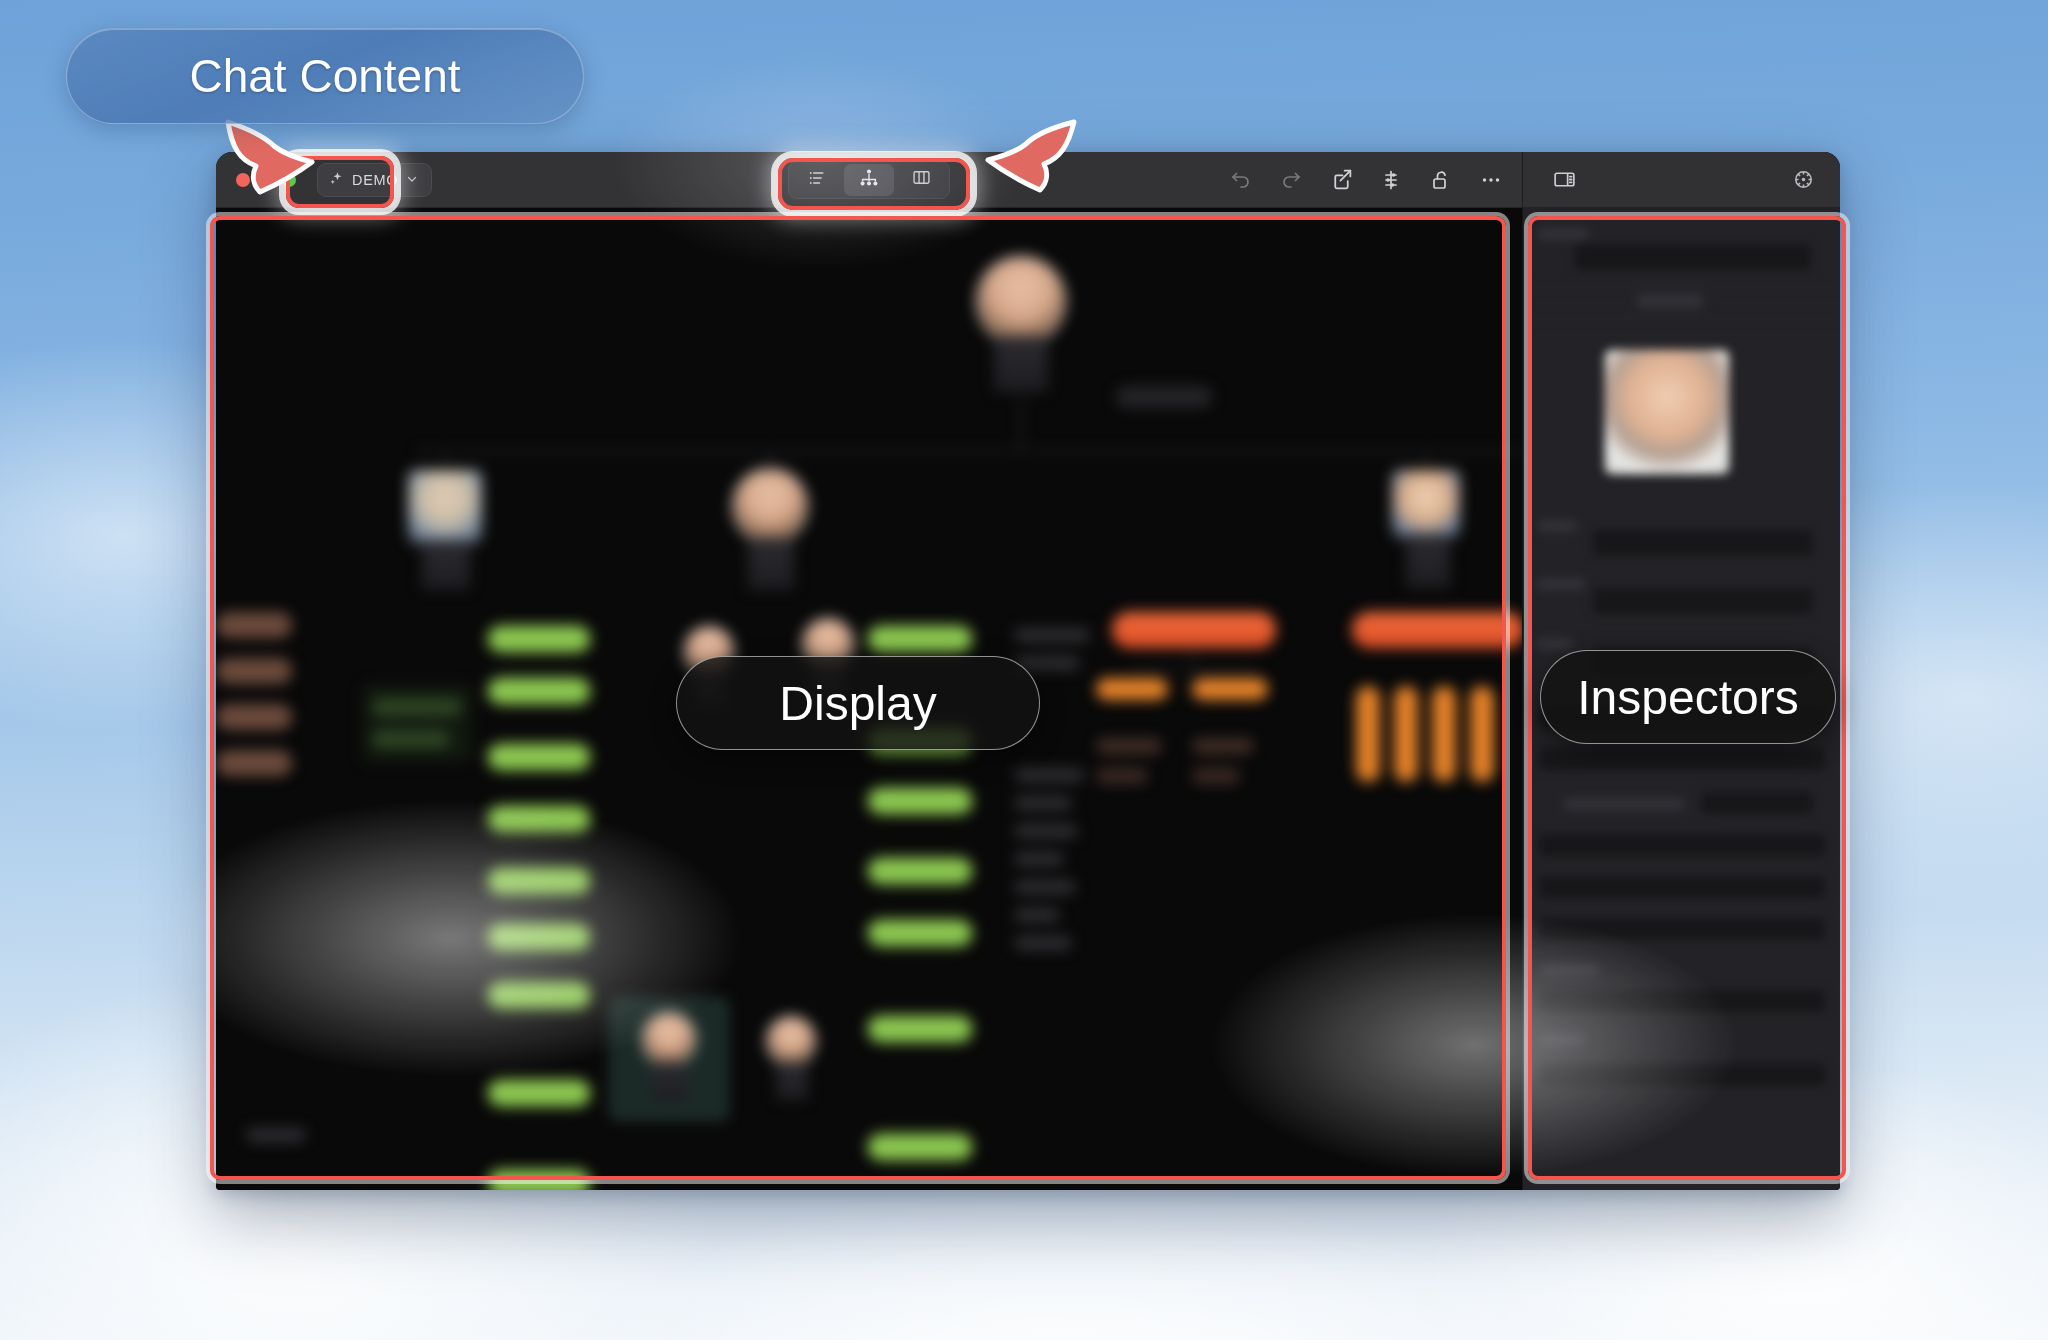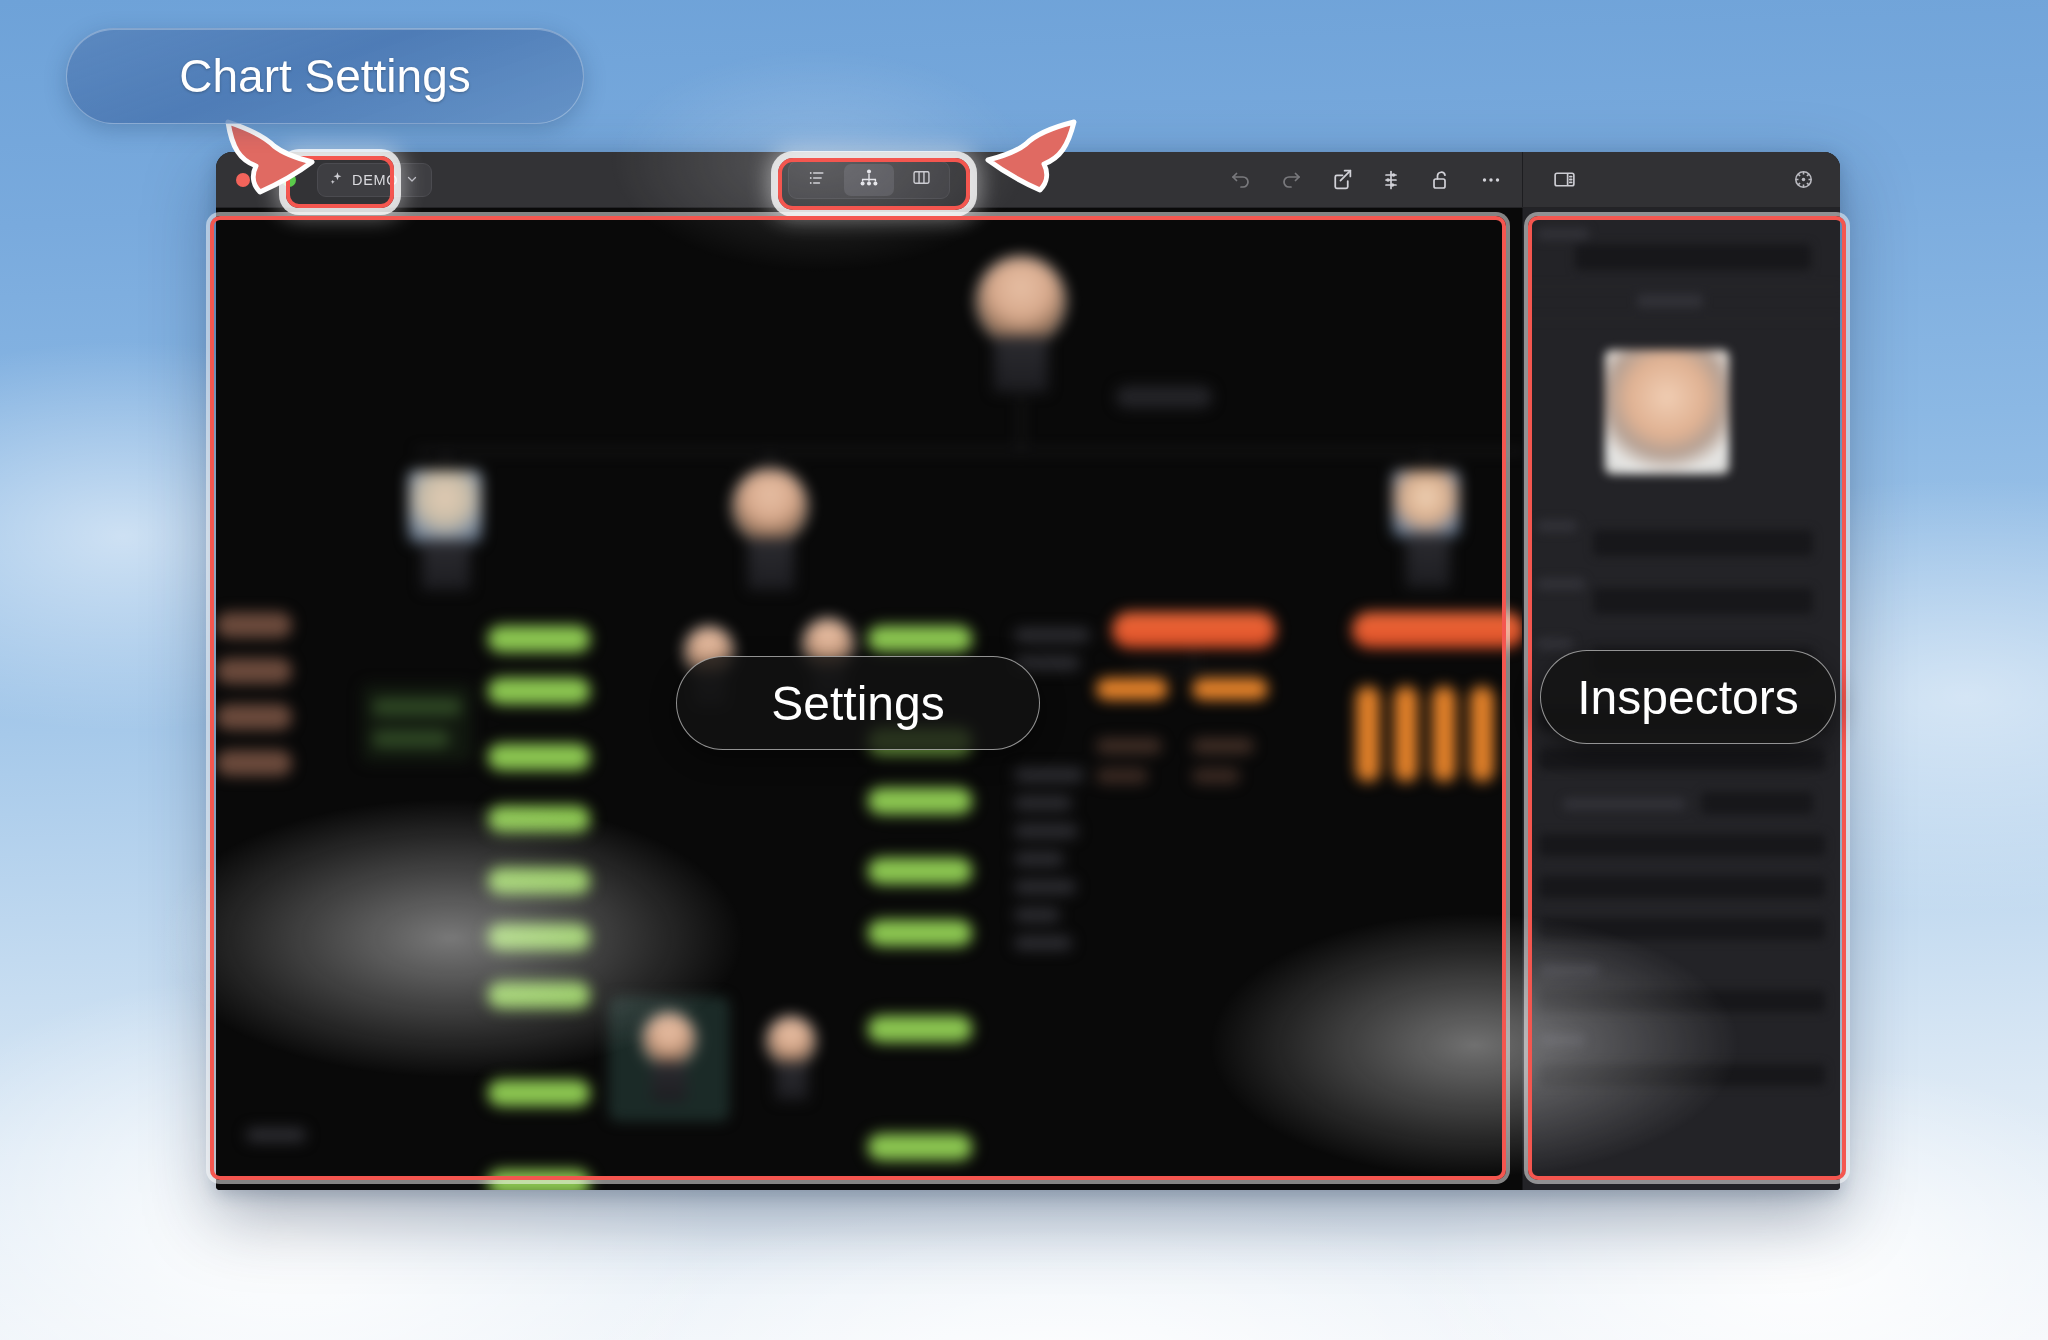--- a/index.html
+++ b/index.html
@@ -476,17 +476,17 @@
     <svg width="112" height="90" viewBox="0 0 112 90">
       <path d="M16 4 C 20 30, 28 42, 44 48 C 40 56, 40 66, 48 74 C 66 66, 84 56, 100 44 C 84 40, 72 36, 62 28 C 54 20, 40 12, 16 4 Z" fill="#e06a62" stroke="#ffffff" stroke-width="5" stroke-linejoin="round"></path>
     </svg>
   </div>
   <div class="arrow" id="arrow-views">
     <svg width="104" height="88" viewBox="0 0 104 88">
       <path d="M96 4 C 90 28, 82 40, 66 46 C 70 54, 70 64, 62 72 C 44 64, 26 54, 10 42 C 26 38, 38 34, 48 26 C 56 18, 72 10, 96 4 Z" fill="#e06a62" stroke="#ffffff" stroke-width="5" stroke-linejoin="round"></path>
     </svg>
   </div>
 
-  <div class="callout blue" id="callout-chat">Chart Settings</div>
-  <div class="callout dark" id="callout-content">Settings</div>
+  <div class="callout blue" id="callout-chat">Chat Content</div>
+  <div class="callout dark" id="callout-content">Display</div>
   <div class="callout dark" id="callout-inspector">Inspectors</div>
 
 </div>
 
 </body></html>

